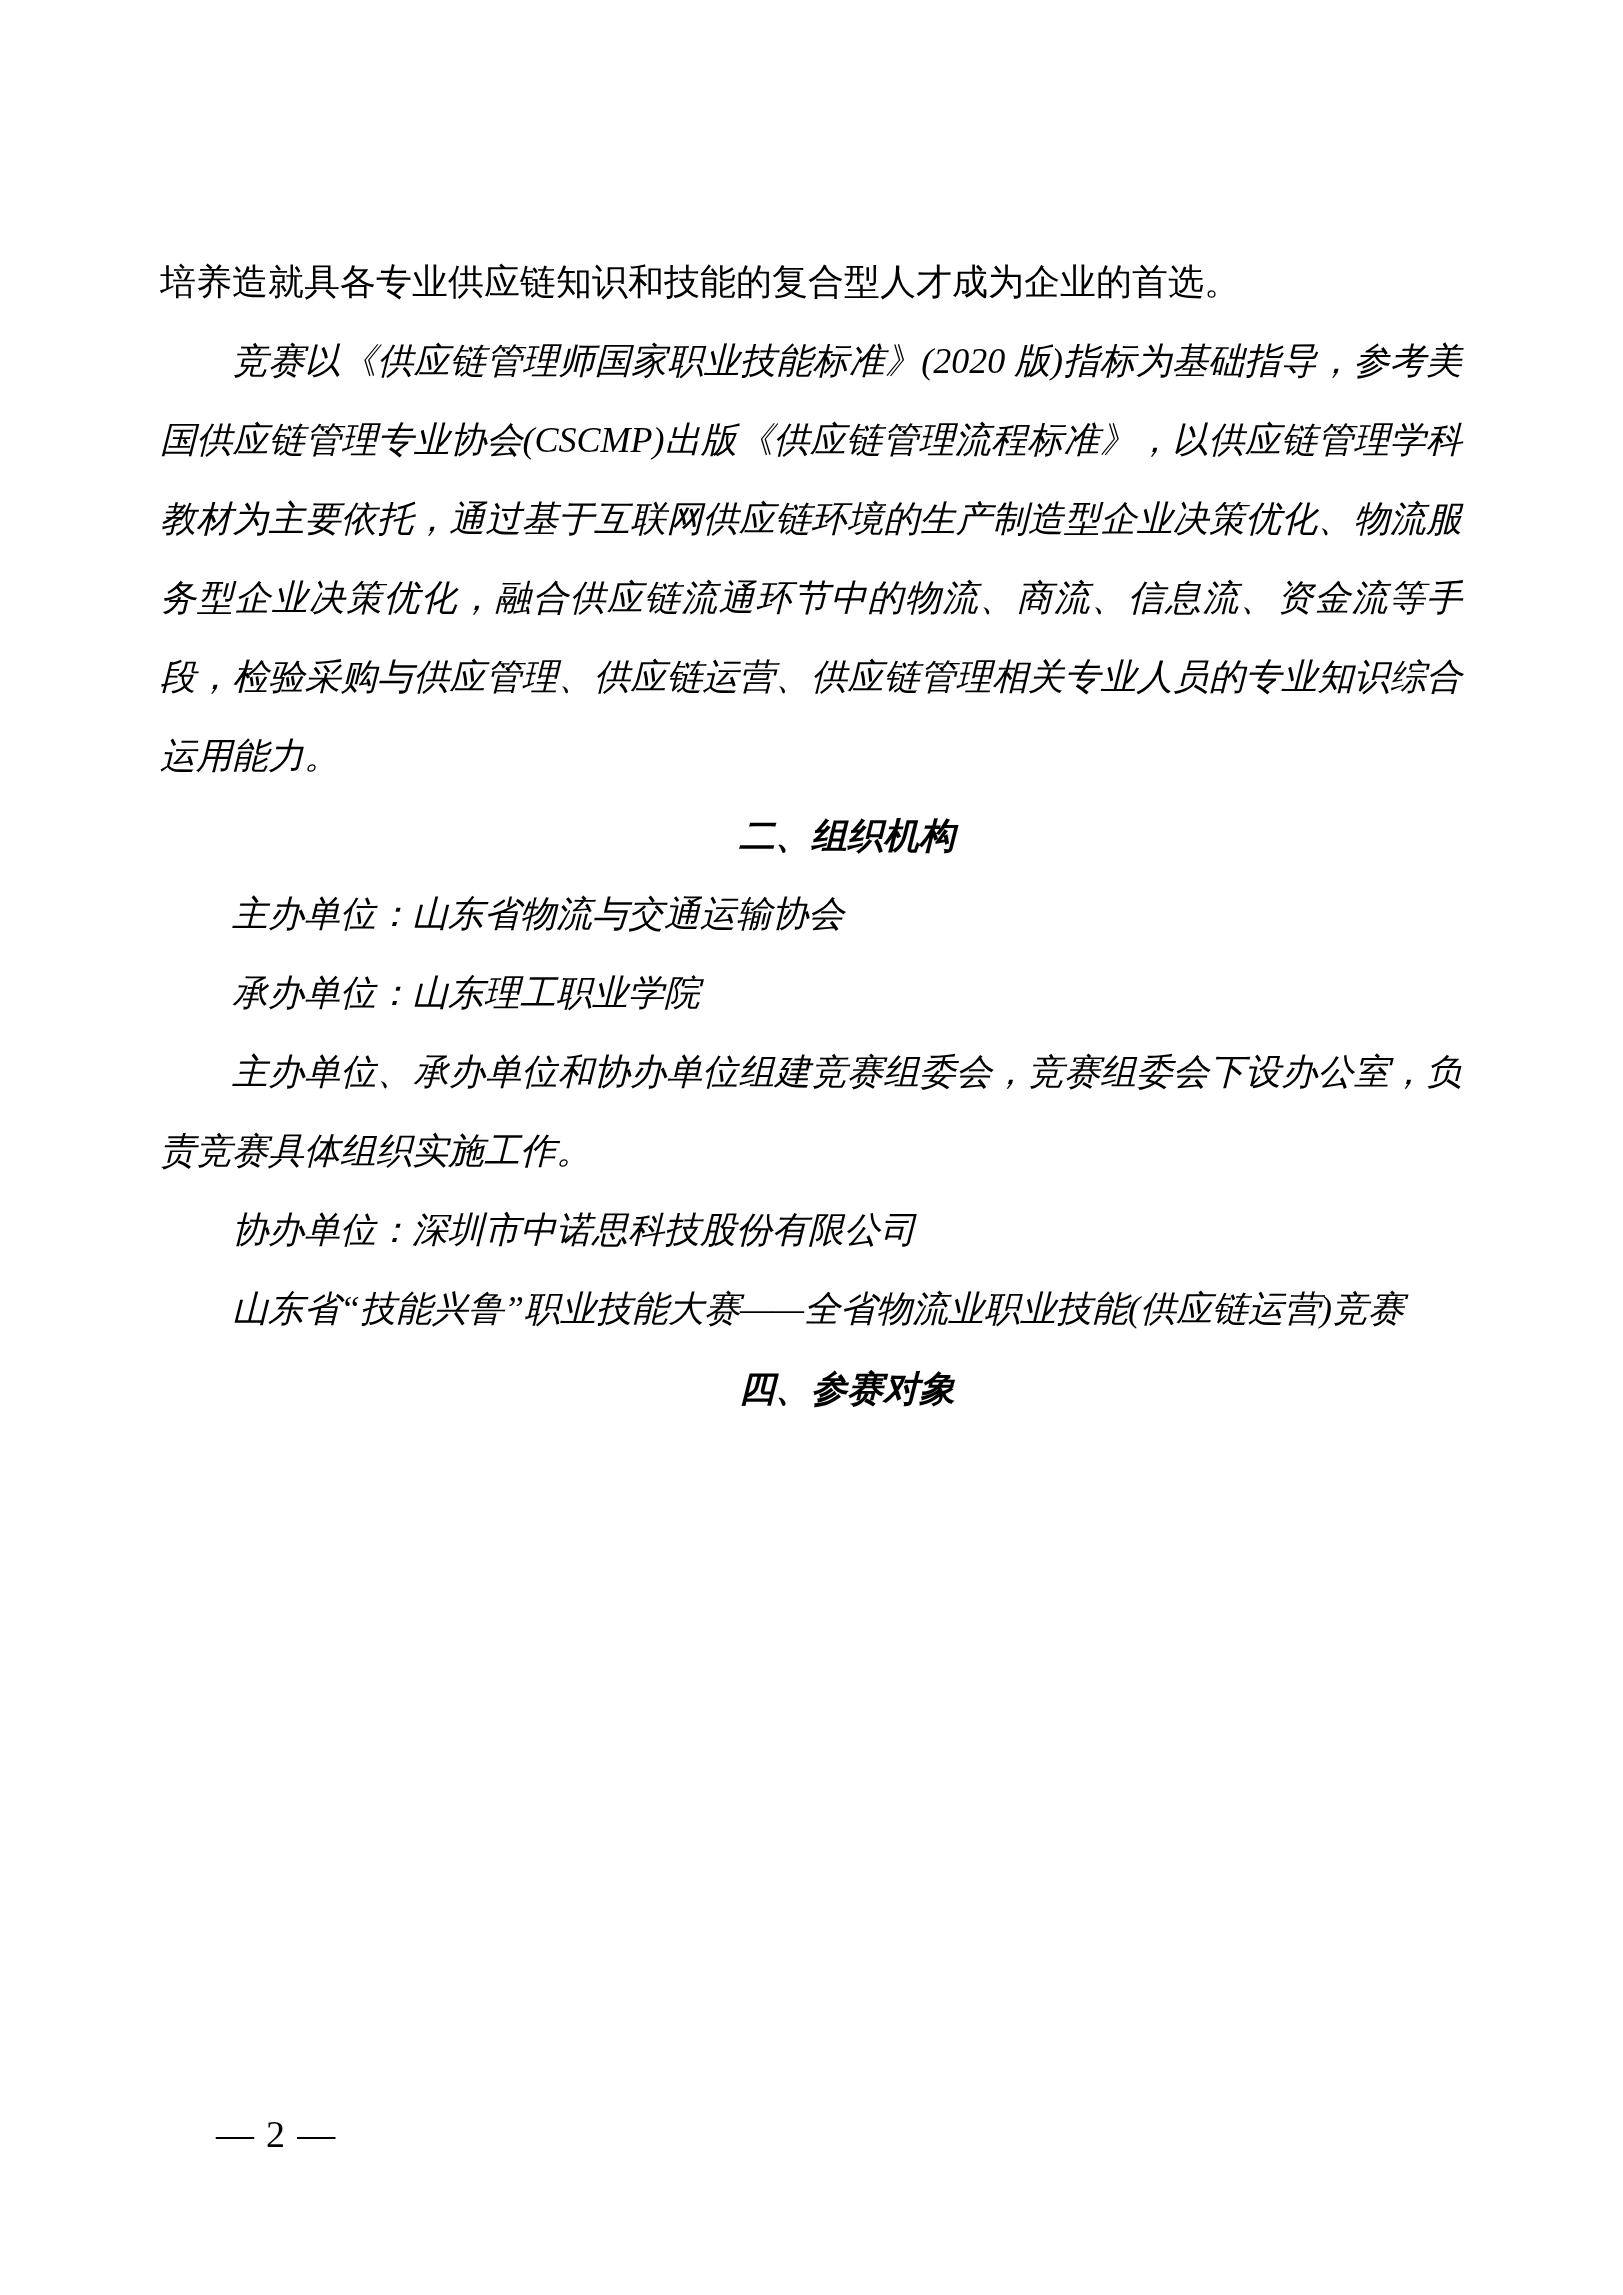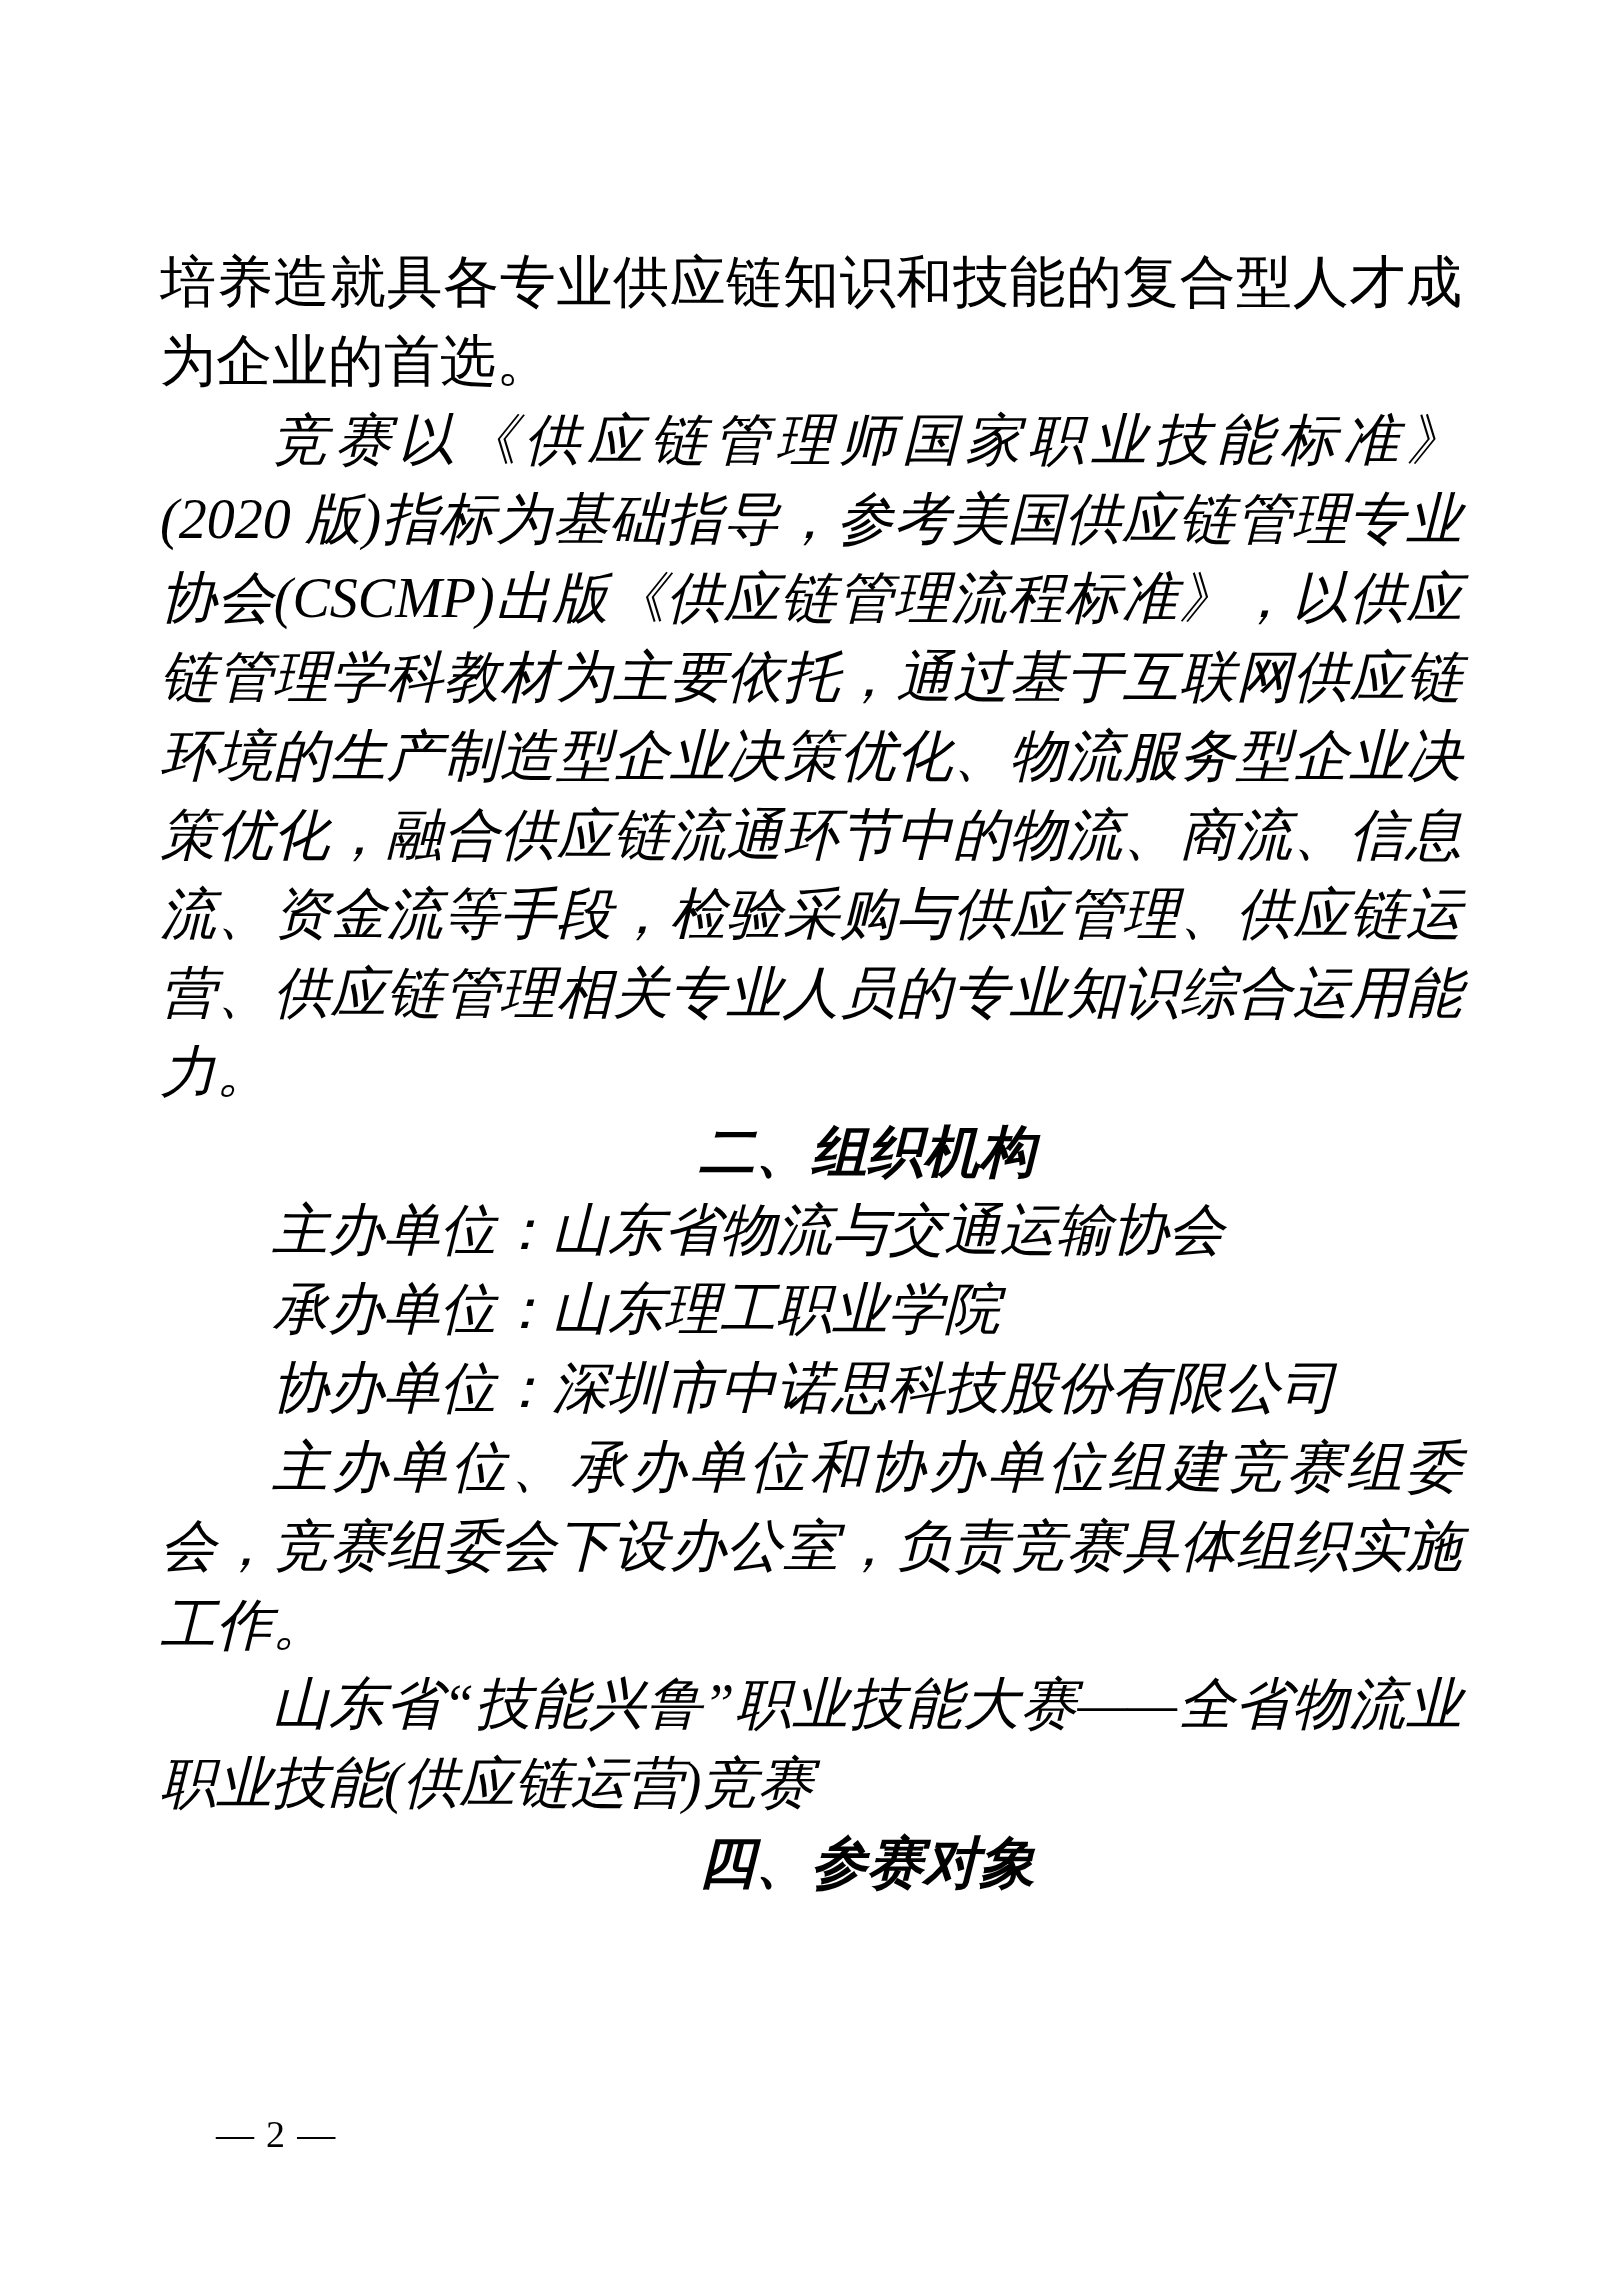--- a/index.html
+++ b/index.html
@@ -14,21 +14,21 @@
       background: #ffffff;
       color: #000000;
       font-family: "Liberation Serif", serif;
       overflow: hidden;
     }
     .content {
       position: absolute;
       left: 160px;
       top: 243px;
       width: 1302px;
-      font-size: 56px;
+      font-size: 36px;
       line-height: 79px;
       text-align: justify;
       text-justify: inter-ideograph;
       word-break: normal;
     }
     .content p {
       margin: 0;
       padding: 0;
     }
     .indent {
@@ -53,20 +53,20 @@
 </head>
 <body>
 
 <div class="page">
   <div class="content">
     <p class="body-text">培养造就具各专业供应链知识和技能的复合型人才成为企业的首选。</p>
     <p class="body-text indent">竞赛以《供应链管理师国家职业技能标准》(2020 版)指标为基础指导，参考美国供应链管理专业协会(CSCMP)出版《供应链管理流程标准》，以供应链管理学科教材为主要依托，通过基于互联网供应链环境的生产制造型企业决策优化、物流服务型企业决策优化，融合供应链流通环节中的物流、商流、信息流、资金流等手段，检验采购与供应管理、供应链运营、供应链管理相关专业人员的专业知识综合运用能力。</p>
     <p class="heading indent">二、组织机构</p>
     <p class="body-text indent">主办单位：山东省物流与交通运输协会</p>
     <p class="body-text indent">承办单位：山东理工职业学院</p>
+    <p class="body-text indent">主办单位、承办单位和协办单位组建竞赛组委会，竞赛组委会下设办公室，负责竞赛具体组织实施工作。</p>
     <p class="body-text indent">协办单位：深圳市中诺思科技股份有限公司</p>
-    <p class="body-text indent">主办单位、承办单位和协办单位组建竞赛组委会，竞赛组委会下设办公室，负责竞赛具体组织实施工作。</p>
     <p class="body-text indent">山东省“技能兴鲁”职业技能大赛——全省物流业职业技能(供应链运营)竞赛</p>
     <p class="heading indent">四、参赛对象</p>
   </div>
   <div class="page-footer">— 2 —</div>
 </div>
 
 
 </body></html>

